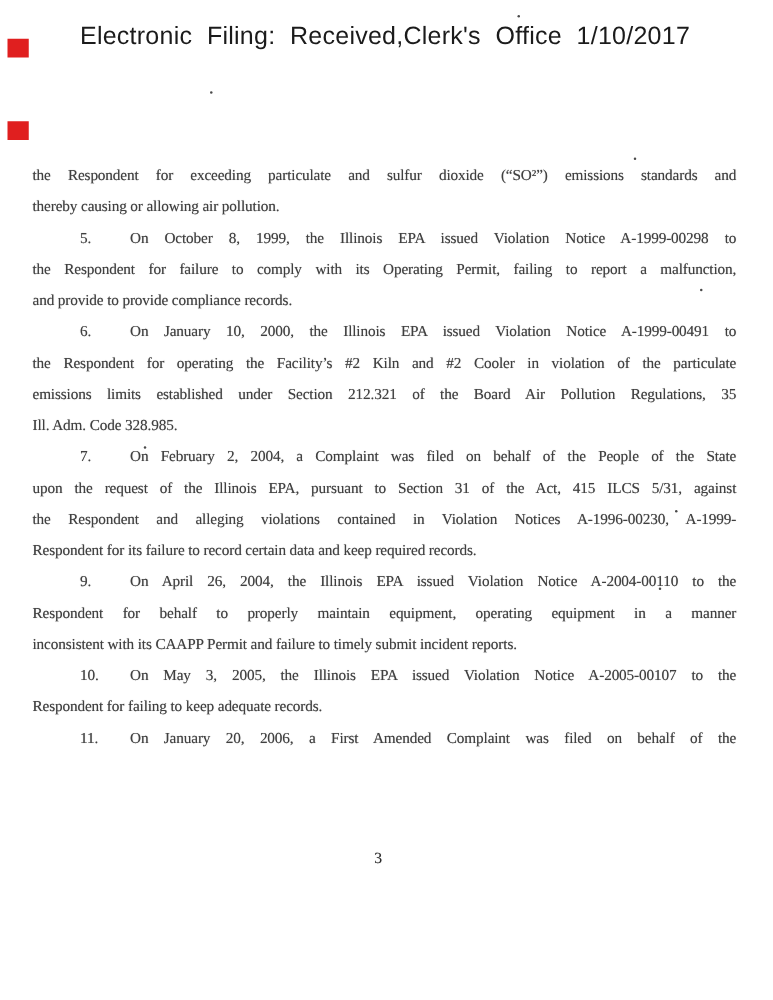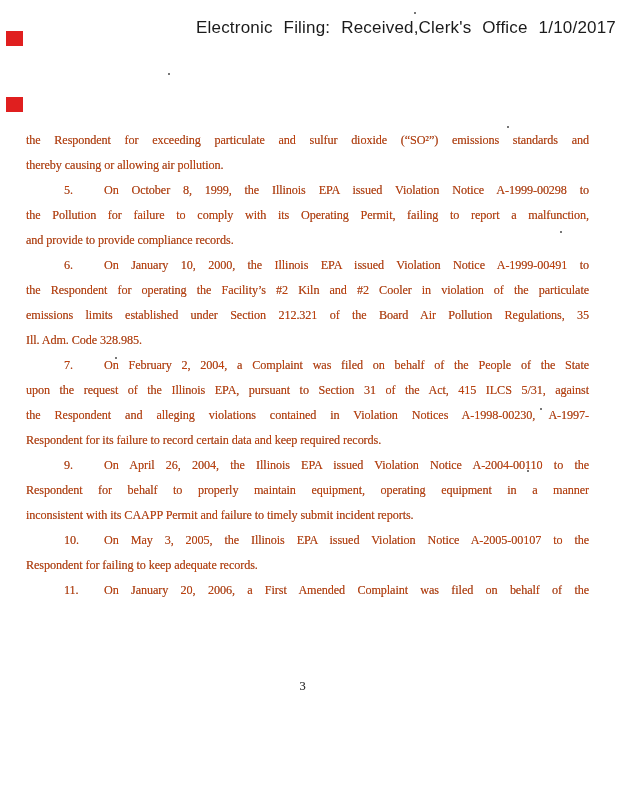--- a/index.html
+++ b/index.html
@@ -9,44 +9,44 @@
     height: 800px;
     background: #ffffff;
     overflow: hidden;
     font-family: "Liberation Serif", "DejaVu Serif", serif;
   }
   .stamp {
     position: absolute;
     top: 18px;
     left: 0;
     width: 616px;
-    text-align: right;
+    text-align: center;
     font-family: "Liberation Sans", "DejaVu Sans", sans-serif;
-    font-size: 17px;
+    font-size: 20px;
     color: #1b1b1b;
     word-spacing: 6px;
     letter-spacing: 0.2px;
   }
   .red-mark {
     position: absolute;
     width: 17px;
     height: 15px;
     background: #e01f1f;
   }
   .red-mark.m1 { left: 6px; top: 31px; }
   .red-mark.m2 { left: 6px; top: 97px; }
   .doc-body {
     position: absolute;
     left: 26px;
     top: 128px;
     width: 563px;
     font-size: 12.2px;
     letter-spacing: -0.1px;
     line-height: 25px;
-    color: #c2410c;
+    color: #404040;
     text-shadow: 0 0 0.6px rgba(55,55,55,0.55);
   }
   .paragraph { margin: 0; }
   .line {
     height: 25px;
     text-align: justify;
     text-align-last: justify;
   }
   .line.first { padding-left: 38px; }
   .line.endline { text-align-last: left; }
@@ -88,33 +88,33 @@
   <div class="speck" style="left:540px; top:408px;"></div>
   <div class="speck" style="left:527px; top:470px;"></div>
 
   <main class="doc-body">
       <div class="paragraph">
         <div class="line">the Respondent for exceeding particulate and sulfur dioxide (“SO²”) emissions standards and</div>
         <div class="line endline">thereby causing or allowing air pollution.</div>
       </div>
       <div class="paragraph">
         <div class="line first"><span class="pnum">5.</span>On October 8, 1999, the Illinois EPA issued Violation Notice A-1999-00298 to</div>
-        <div class="line">the Pollution for failure to comply with its Operating Permit, failing to report a malfunction,</div>
+        <div class="line">the Respondent for failure to comply with its Operating Permit, failing to report a malfunction,</div>
         <div class="line endline">and provide to provide compliance records.</div>
       </div>
       <div class="paragraph">
         <div class="line first"><span class="pnum">6.</span>On January 10, 2000, the Illinois EPA issued Violation Notice A-1999-00491 to</div>
         <div class="line">the Respondent for operating the Facility’s #2 Kiln and #2 Cooler in violation of the particulate</div>
         <div class="line">emissions limits established under Section 212.321 of the Board Air Pollution Regulations, 35</div>
         <div class="line endline">Ill. Adm. Code 328.985.</div>
       </div>
       <div class="paragraph">
         <div class="line first"><span class="pnum">7.</span>On February 2, 2004, a Complaint was filed on behalf of the People of the State</div>
         <div class="line">upon the request of the Illinois EPA, pursuant to Section 31 of the Act, 415 ILCS 5/31, against</div>
-        <div class="line">the Respondent and alleging violations contained in Violation Notices A-1998-00230, A-1997-</div>
+        <div class="line">the Respondent and alleging violations contained in Violation Notices A-1996-00230, A-1999-</div>
       </div>
       <div class="paragraph">
         <div class="line endline">Respondent for its failure to record certain data and keep required records.</div>
       </div>
       <div class="paragraph">
         <div class="line first"><span class="pnum">9.</span>On April 26, 2004, the Illinois EPA issued Violation Notice A-2004-00110 to the</div>
         <div class="line">Respondent for behalf to properly maintain equipment, operating equipment in a manner</div>
         <div class="line endline">inconsistent with its CAAPP Permit and failure to timely submit incident reports.</div>
       </div>
       <div class="paragraph">

